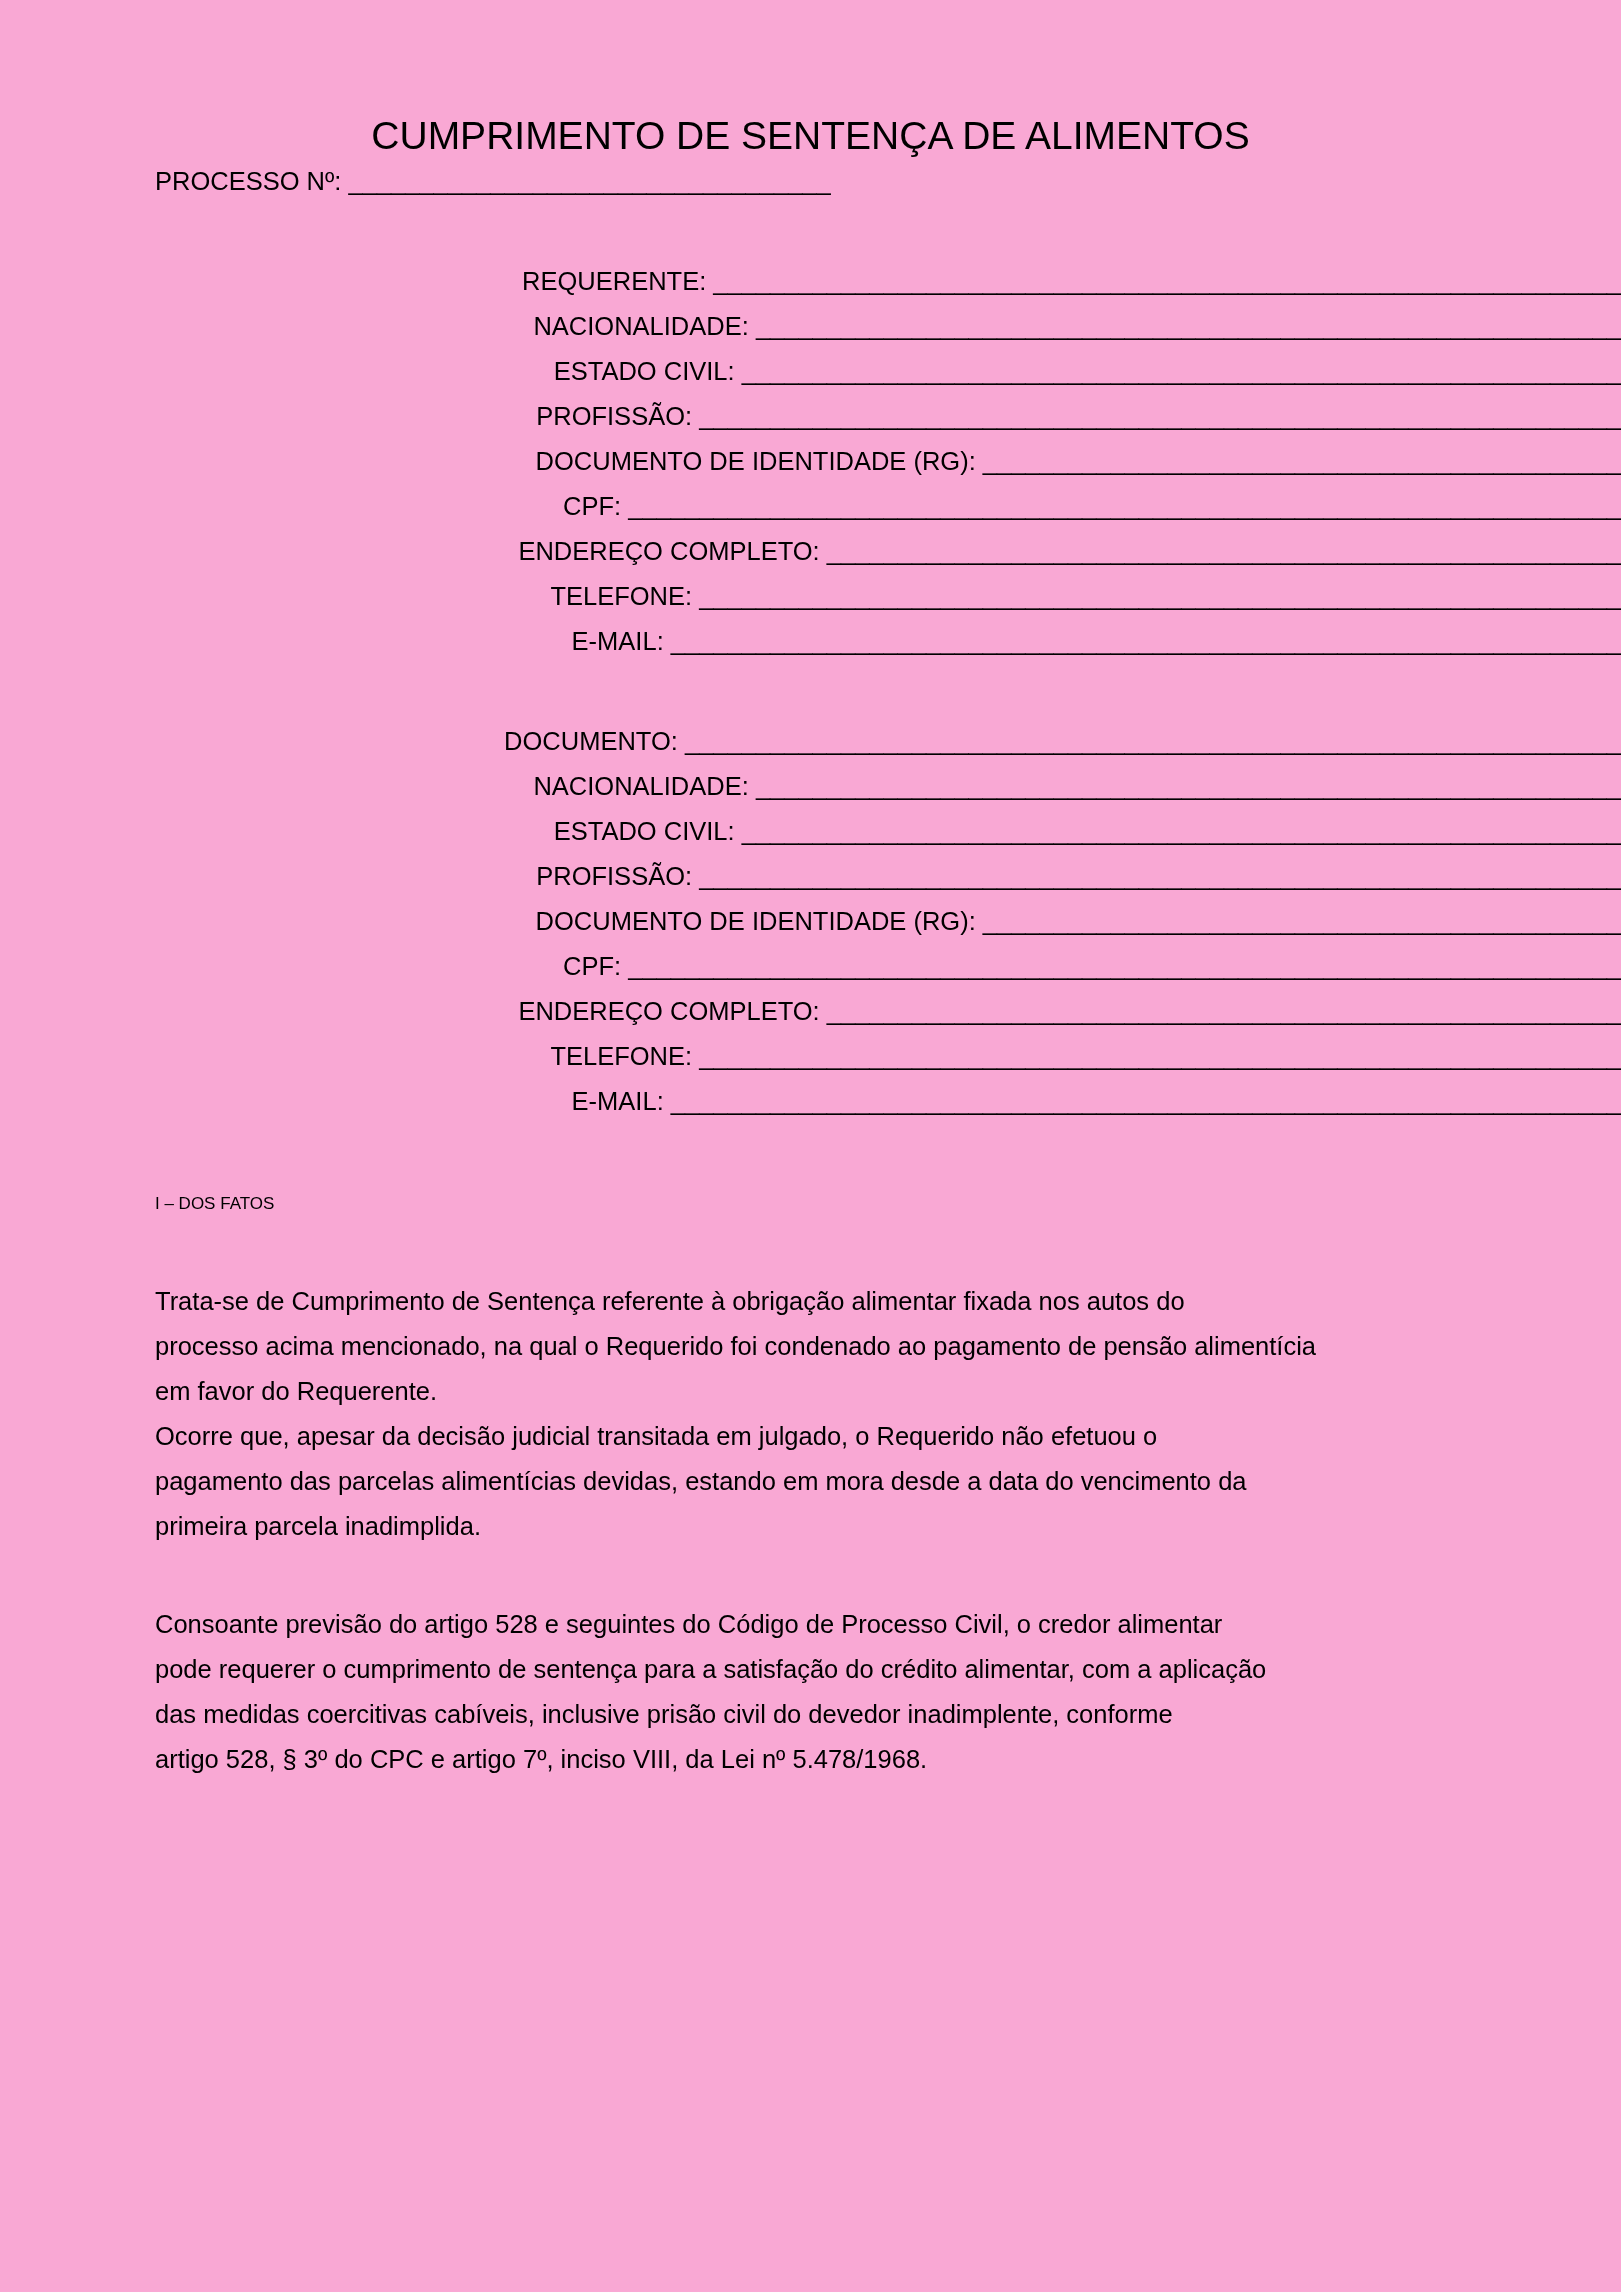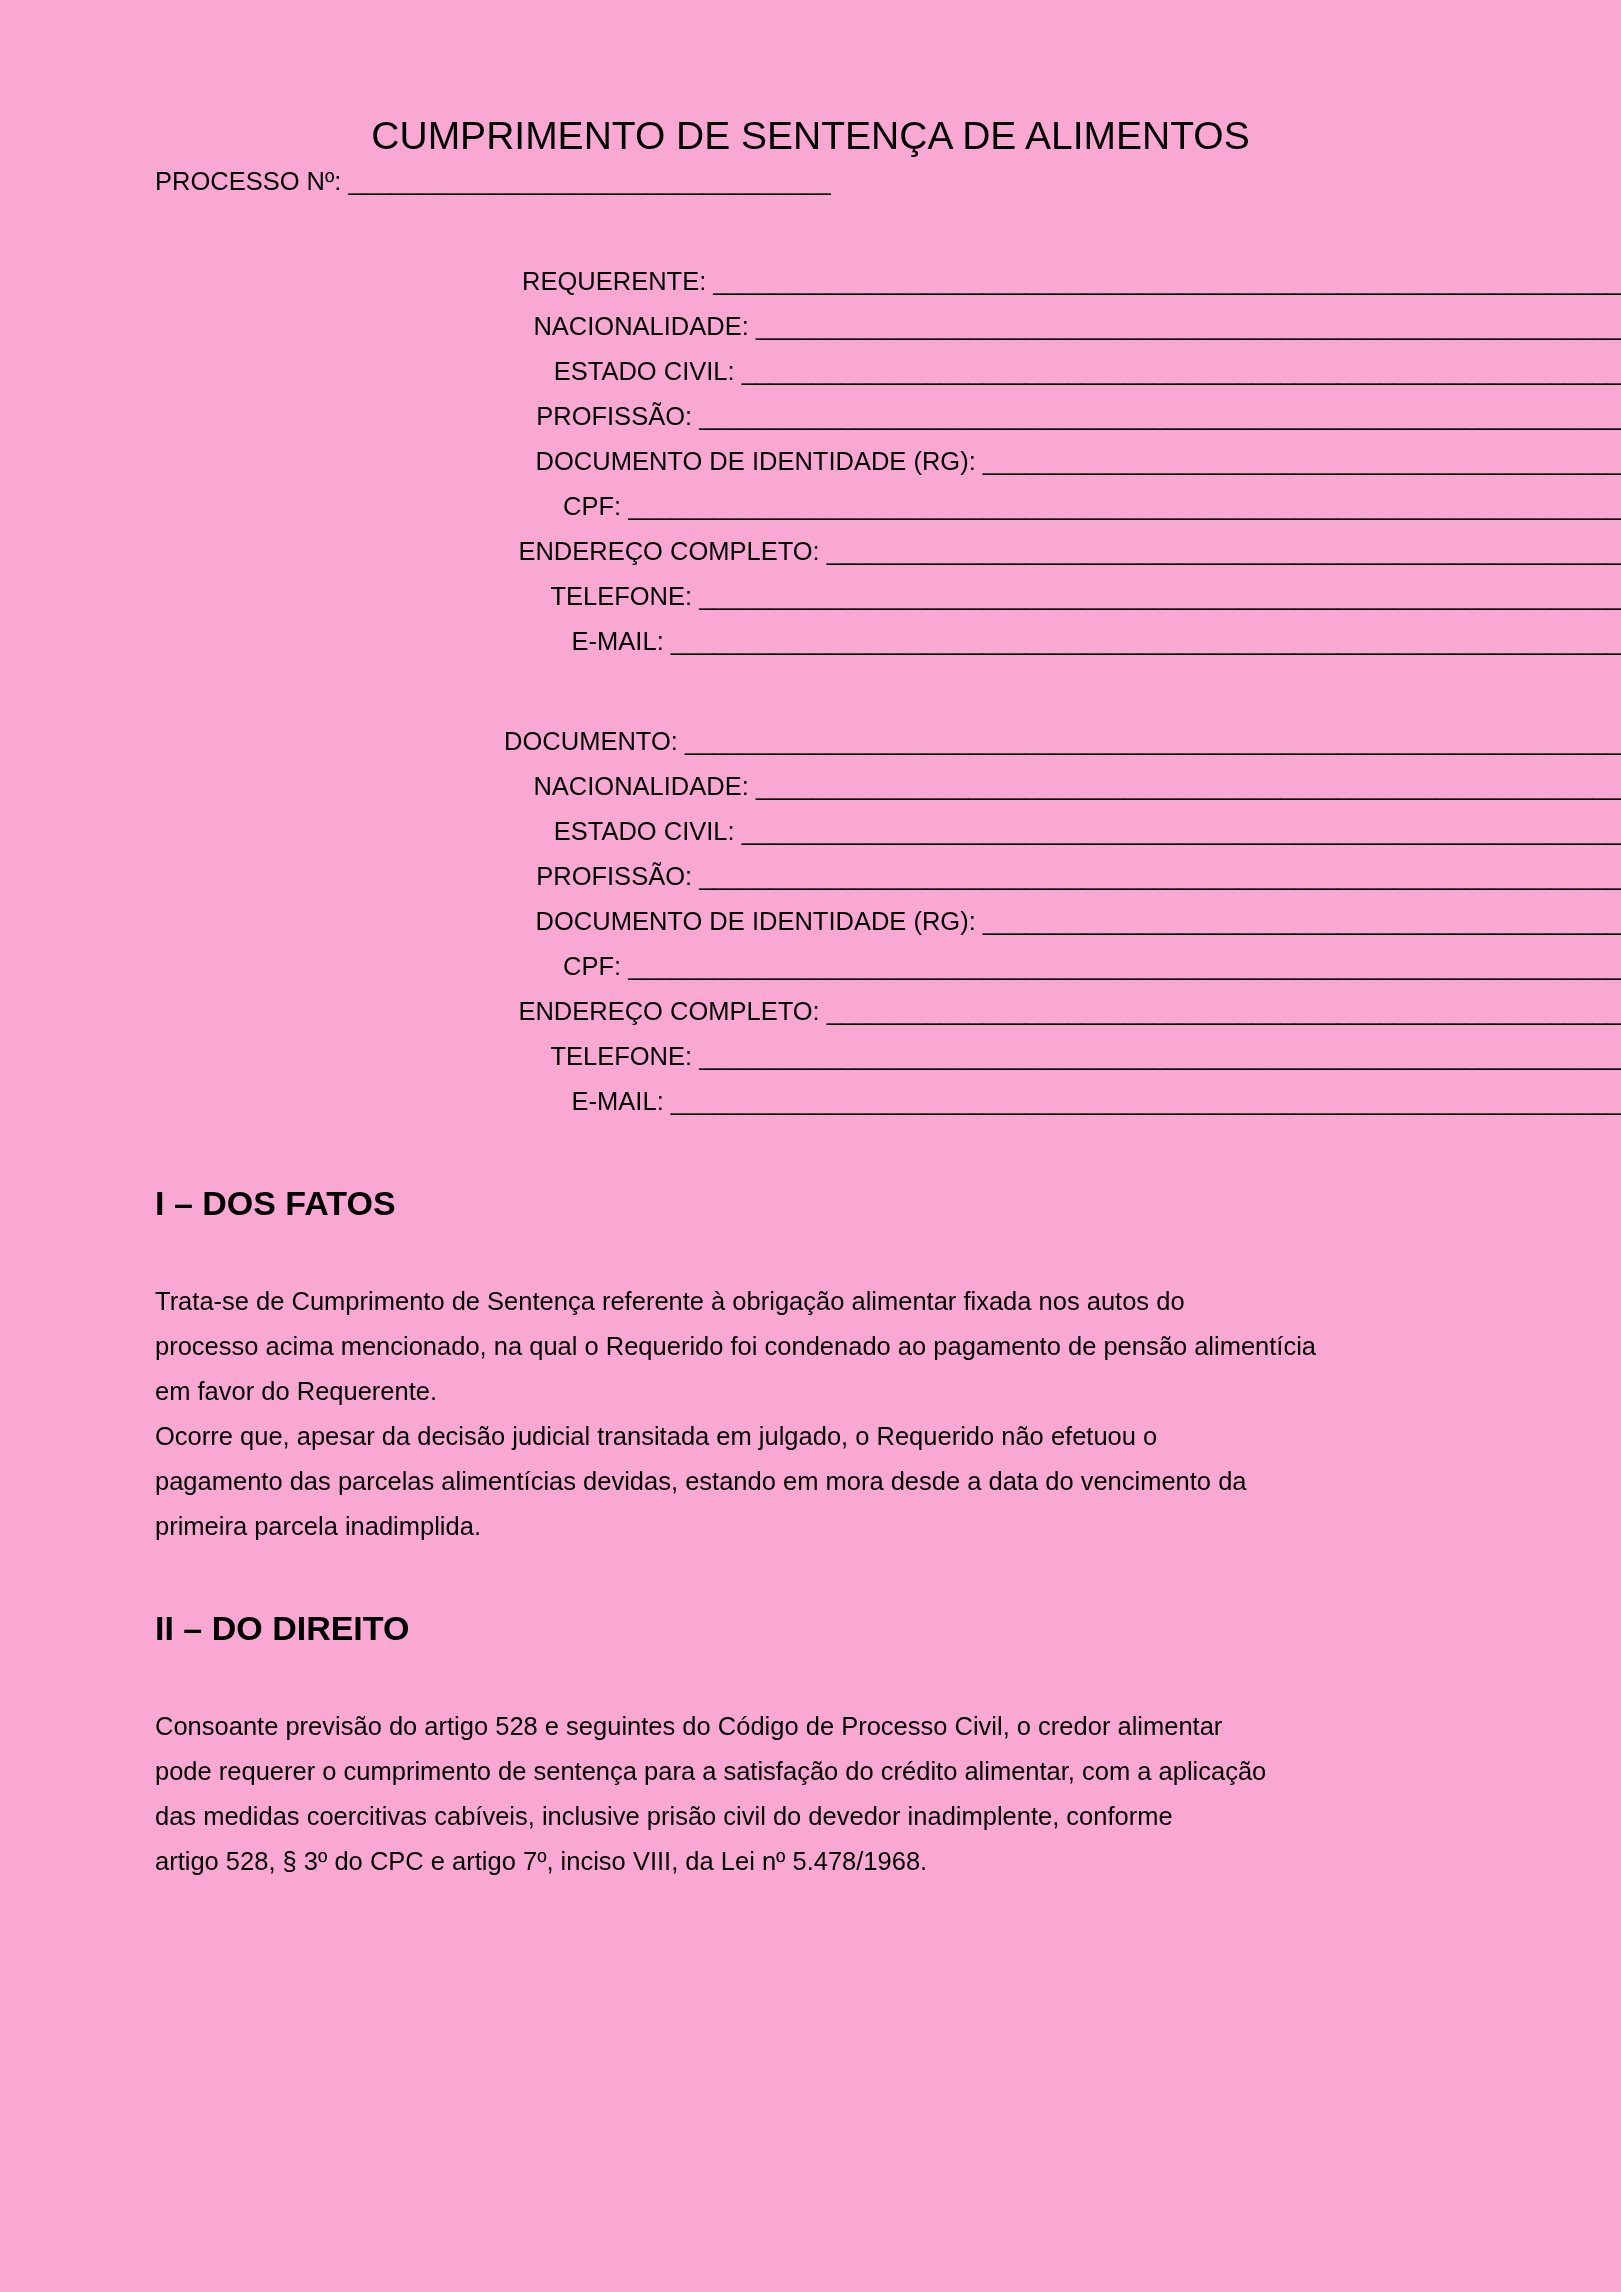--- a/index.html
+++ b/index.html
@@ -39,22 +39,22 @@
     white-space: nowrap;
   }
   .party-block {
     margin-top: 55px;
     text-align: right;
   }
   .field-row {
     white-space: nowrap;
   }
   h2.section-heading {
-    font-size: 34px;
-    font-weight: bold;
+    font-size: 17px;
+    font-weight: normal;
     line-height: 45px;
     margin: 57px 0 0 0;
   }
   .section-paragraph {
     margin: 53px 0 0 0;
     white-space: pre;
   }
 </style>
 </head>
 <body>
@@ -92,21 +92,20 @@
     </div>
 
     <h2 class="section-heading">I – DOS FATOS</h2>
     <p class="section-paragraph">Trata-se de Cumprimento de Sentença referente à obrigação alimentar fixada nos autos do
 processo acima mencionado, na qual o Requerido foi condenado ao pagamento de pensão alimentícia
 em favor do Requerente.
 Ocorre que, apesar da decisão judicial transitada em julgado, o Requerido não efetuou o
 pagamento das parcelas alimentícias devidas, estando em mora desde a data do vencimento da
 primeira parcela inadimplida.</p>
 
-    <h2 class="section-heading">II – DO DIREITO</h2>
     <p class="section-paragraph">Consoante previsão do artigo 528 e seguintes do Código de Processo Civil, o credor alimentar
 pode requerer o cumprimento de sentença para a satisfação do crédito alimentar, com a aplicação
 das medidas coercitivas cabíveis, inclusive prisão civil do devedor inadimplente, conforme
 artigo 528, § 3º do CPC e artigo 7º, inciso VIII, da Lei nº 5.478/1968.</p>
 
   </div>
 </div>
 
 
 </body></html>

